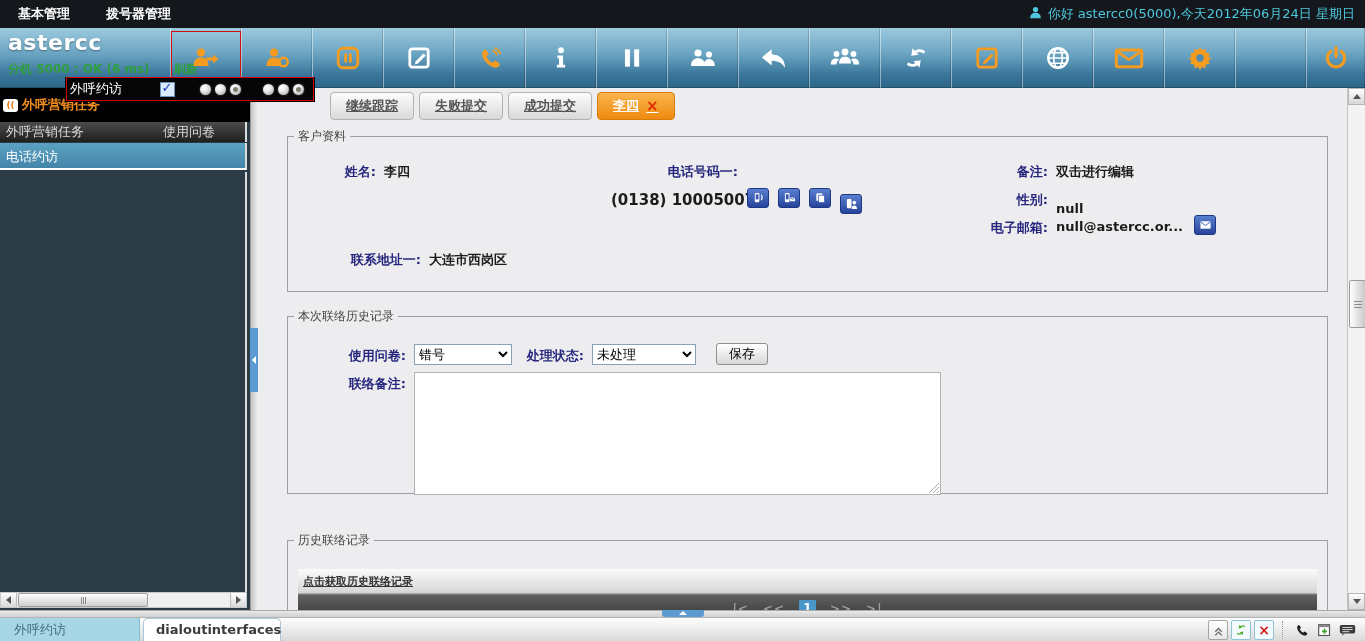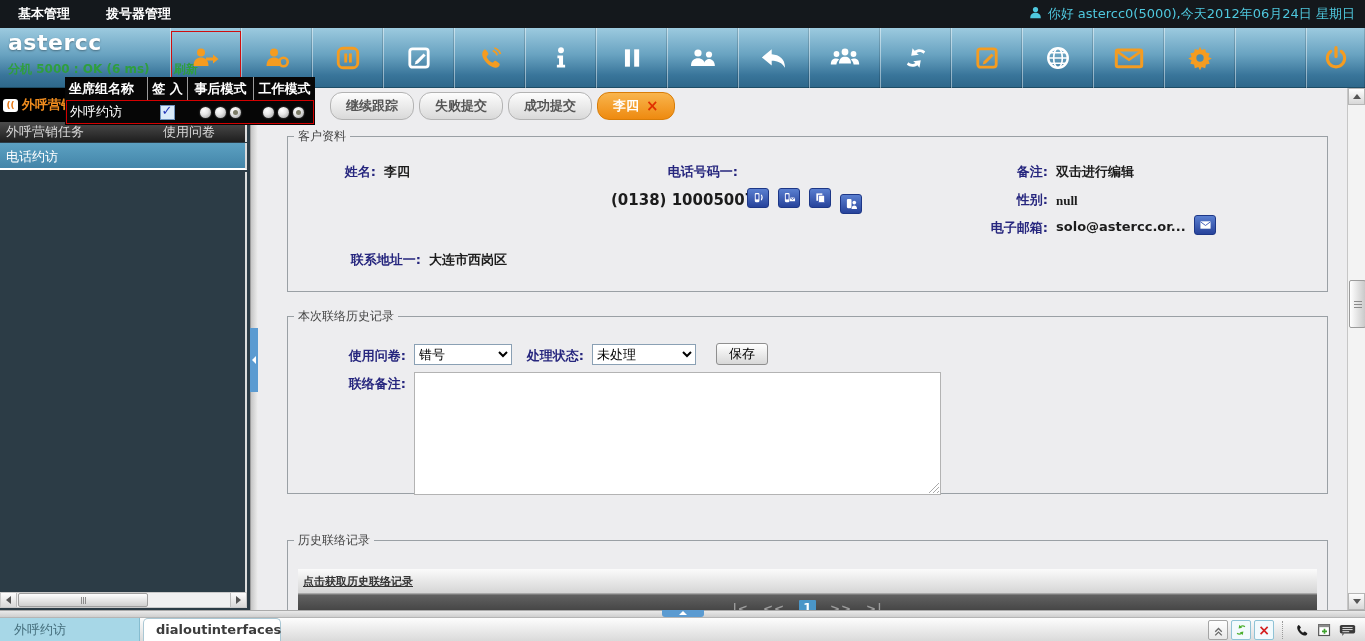--- a/index.html
+++ b/index.html
@@ -57,21 +57,21 @@
   #sb-hthumb i{width:1px;height:7px;background:#8b8b8b;}
 
   
   #vsplit{left:250px;top:88px;width:8px;height:522px;background:linear-gradient(90deg,#c6c6c6,#efefef);border-left:1px solid #9a9a9a;box-sizing:border-box;}
   #vsplit-handle{left:250px;top:328px;width:8px;height:64px;background:#5b9bd1;display:flex;align-items:center;justify-content:center;cursor:pointer;z-index:5;}
   .tri-l-w{width:0;height:0;border-top:4px solid transparent;border-bottom:4px solid transparent;border-right:4px solid #fff;}
 
   
   #main{left:258px;top:88px;width:1089px;height:522px;background:#ededef;overflow:hidden;}
   #tabrow{position:absolute;left:72px;top:4px;display:flex;gap:5px;}
-  .tab{height:26px;line-height:26px;padding:0 15px;background:linear-gradient(#fdfdfd,#d9d9d9);border:1px solid #b3b3b3;border-radius:12px;font-size:13px;font-weight:bold;color:#555;cursor:pointer;}
+  .tab{height:26px;line-height:26px;padding:0 15px;background:linear-gradient(#fdfdfd,#d9d9d9);border:1px solid #b3b3b3;border-radius:4px;font-size:13px;font-weight:bold;color:#555;cursor:pointer;text-decoration:underline;}
   .tab.active{background:linear-gradient(#f9b54d,#ee8a10);border-color:#d87d08;color:#fff;display:flex;align-items:center;gap:7px;}
   .tab .close{color:#e03000;font-weight:bold;font-size:15px;line-height:1;cursor:pointer;}
   fieldset{position:absolute;left:29px;width:1041px;border:1px solid #9aa0a5;margin:0;padding:0;box-sizing:border-box;}
   legend{font-size:12px;color:#444;padding:0 4px;margin-left:6px;}
   #fs-customer{top:40px;height:164px;}
   #fs-contact{top:220px;height:186px;}
   #fs-history{top:444px;height:120px;}
   .flabel{position:absolute;font-size:13px;font-weight:bold;color:#26267e;text-align:right;white-space:nowrap;}
   .fvalue{position:absolute;font-size:13px;font-weight:bold;color:#1c1c1c;white-space:nowrap;}
   .phone-num{font-size:15px;}
@@ -272,26 +272,20 @@
           <svg viewBox="0 0 24 24">
             <path d="M12 2.5v8" stroke="currentColor" stroke-width="3" fill="none" stroke-linecap="round"></path>
             <path d="M7.2 5.8a8 8 0 109.6 0" fill="none" stroke="currentColor" stroke-width="2.8" stroke-linecap="round"></path>
           </svg>
         </span>
       </div>
     </div>
 </div>
 
 <div id="agent-panel" class="abs">
-  <div class="ap-row">
-    <div class="ap-h" style="width:82px;">坐席组名称</div>
-    <div class="ap-h" style="width:40px;">签 入</div>
-    <div class="ap-h" style="width:66px;">事后模式</div>
-    <div class="ap-h" style="width:62px;">工作模式</div>
-  </div>
   <div id="ap-datarow">
     <div class="ap-c" style="width:80px;justify-content:flex-start;padding-left:3px;font-size:13px;">外呼约访</div>
     <div class="ap-c" style="width:40px;">
         <span class="cb"></span>
       </div>
     <div class="ap-c" style="width:66px;">
       <span class="radio"></span>
       <span class="radio"></span>
       <span class="radio sel"></span>
     </div>
@@ -380,24 +374,24 @@
             <circle cx="10" cy="5" r="2" fill="#fff"></circle>
             <path d="M7 12c0-3 1.5-4 3-4s3 1 3 4z" fill="#fff"></path>
           </svg>
         </span>
     </span>
 
     <span class="flabel" style="left:670px;top:18px;width:90px;">备注:</span>
     <span class="fvalue" style="left:768px;top:18px;">双击进行编辑</span>
 
     <span class="flabel" style="left:670px;top:46px;width:90px;">性别:</span>
-    <span class="fvalue" style="left:768px;top:48px;font-family:Liberation Serif, serif;">null</span>
+    <span class="fvalue" style="left:768px;top:56px;">null</span>
 
     <span class="flabel" style="left:640px;top:74px;width:120px;">电子邮箱:</span>
-    <span class="fvalue" style="left:768px;top:74px;">solo@astercc.or...</span>
+    <span class="fvalue" style="left:768px;top:74px;">null@astercc.or...</span>
     <span class="mini-ic abs" style="left:902px;top:70px;">
         <svg viewBox="0 0 14 13">
           <rect x="1.5" y="2.5" width="11" height="8" fill="#fff"></rect>
           <path d="M1.5 3l5.5 4 5.5-4" stroke="#3a57b4" fill="none" stroke-width="1"></path>
         </svg>
       </span>
 
     <span class="flabel" style="left:15px;top:106px;width:118px;">联系地址一:</span>
     <span class="fvalue" style="left:141px;top:106px;">大连市西岗区</span>
   </fieldset>

